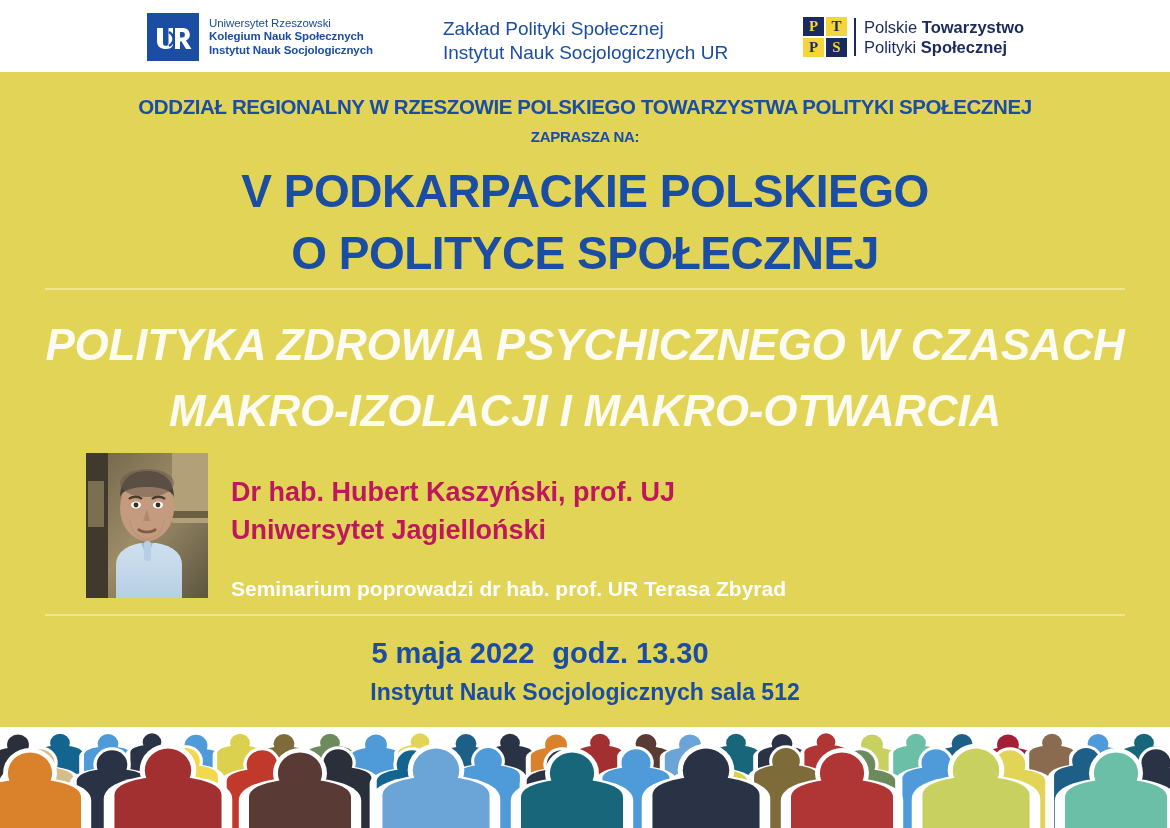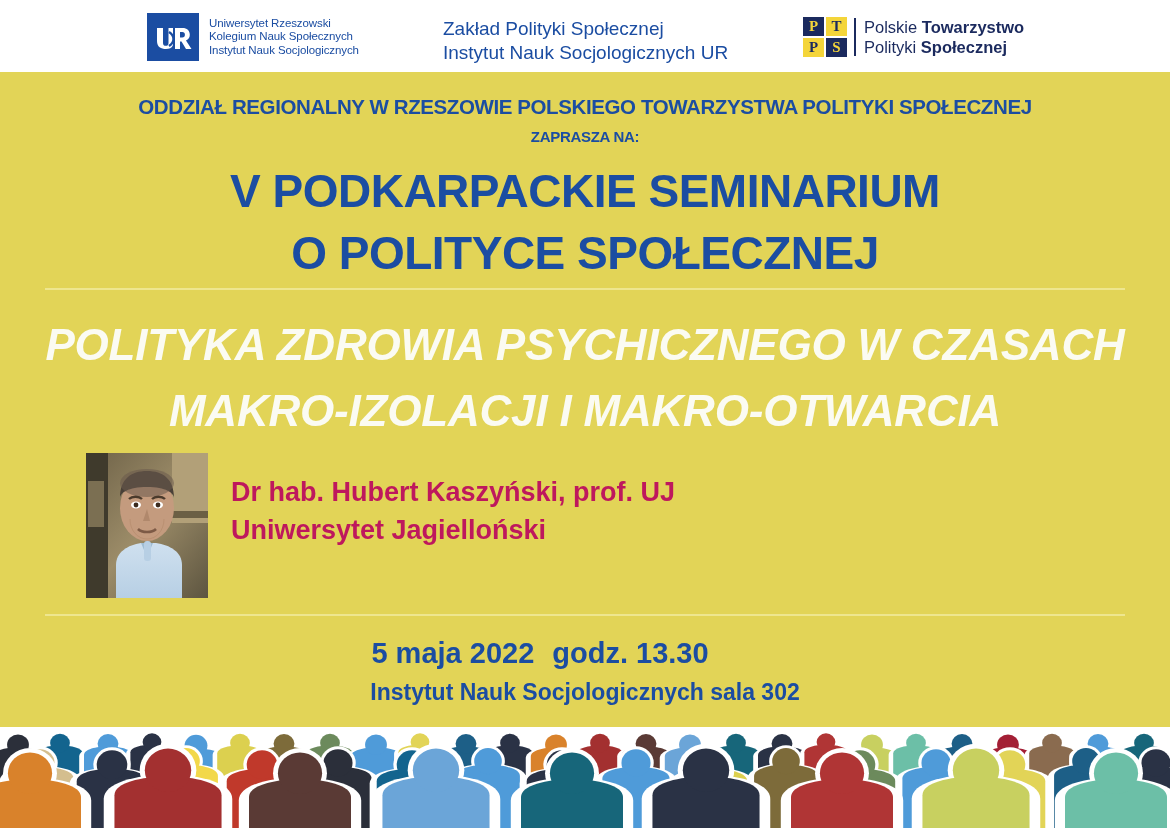--- a/index.html
+++ b/index.html
@@ -44,21 +44,21 @@
   .ur-mark svg { display:block; }
   .ur-text {
     margin-left: 10px;
     color: #1b4da2;
     font-size: 11.5px;
     line-height: 13.5px;
     letter-spacing: -0.1px;
     white-space: nowrap;
   }
   .ur-text .l1 { font-weight: 400; }
-  .ur-text .l2, .ur-text .l3 { font-weight: normal; }
+  .ur-text .l2, .ur-text .l3 { font-weight: bold; }
 
   .header-center {
     position: absolute;
     left: 443px; top: 17px;
     color: #1b4da2;
     font-size: 19px;
     line-height: 24px;
     font-weight: 400;
     white-space: nowrap;
   }
@@ -277,21 +277,21 @@
       </div>
     </div>
   </div>
 
   <div class="body-yellow">
 
     <div class="invite-line">ODDZIAŁ REGIONALNY W RZESZOWIE POLSKIEGO TOWARZYSTWA POLITYKI SPOŁECZNEJ</div>
     <div class="invite-line2">ZAPRASZA NA:</div>
 
     <div class="title-main">
-      <div>V PODKARPACKIE SEMINARIUM</div>
+      <div>V PODKARPACKIE POLSKIEGO</div>
       <div>O POLITYCE SPOŁECZNEJ</div>
     </div>
 
     <div class="divider divider-top"></div>
 
     <div class="subtitle">
       <div>POLITYKA ZDROWIA PSYCHICZNEGO W CZASACH</div>
       <div>MAKRO-IZOLACJI I MAKRO-OTWARCIA</div>
     </div>
 
@@ -329,26 +329,27 @@
         <path d="M52 76 C56 80 66 80 70 76" stroke="#7d5a46" stroke-width="2.6" fill="none"></path>
         <path d="M44 66 C44 78 52 86 61 86 C70 86 78 78 78 66" fill="none" stroke="#a98060" stroke-width="0.8" opacity="0.5"></path>
       </svg>
     </div>
 
     <div class="speaker-name">
       <div>Dr hab. Hubert Kaszyński, prof. UJ</div>
       <div>Uniwersytet Jagielloński</div>
     </div>
 
+    <div class="speaker-host">Seminarium poprowadzi dr hab. prof. UR Terasa Zbyrad</div>
 
     <div class="divider divider-bottom"></div>
 
     <div class="date-line"><span>5 maja 2022</span><span class="gap"></span><span>godz. 13.30</span></div>
 
-    <div class="place-line">Instytut Nauk Socjologicznych sala 302</div>
+    <div class="place-line">Instytut Nauk Socjologicznych sala 512</div>
   </div>
 
   <div class="strip-yellow"></div>
 
   <div class="crowd">
     <svg width="1170" height="101" viewBox="0 0 1170 101" aria-hidden="true">
       <rect x="0" y="0" width="1170" height="101" fill="#ffffff"></rect>
       <g id="crowd-layers">
           <g>
             <ellipse cx="18" cy="17.64" rx="13.322400000000002" ry="12.4488" fill="#ffffff"></ellipse>

